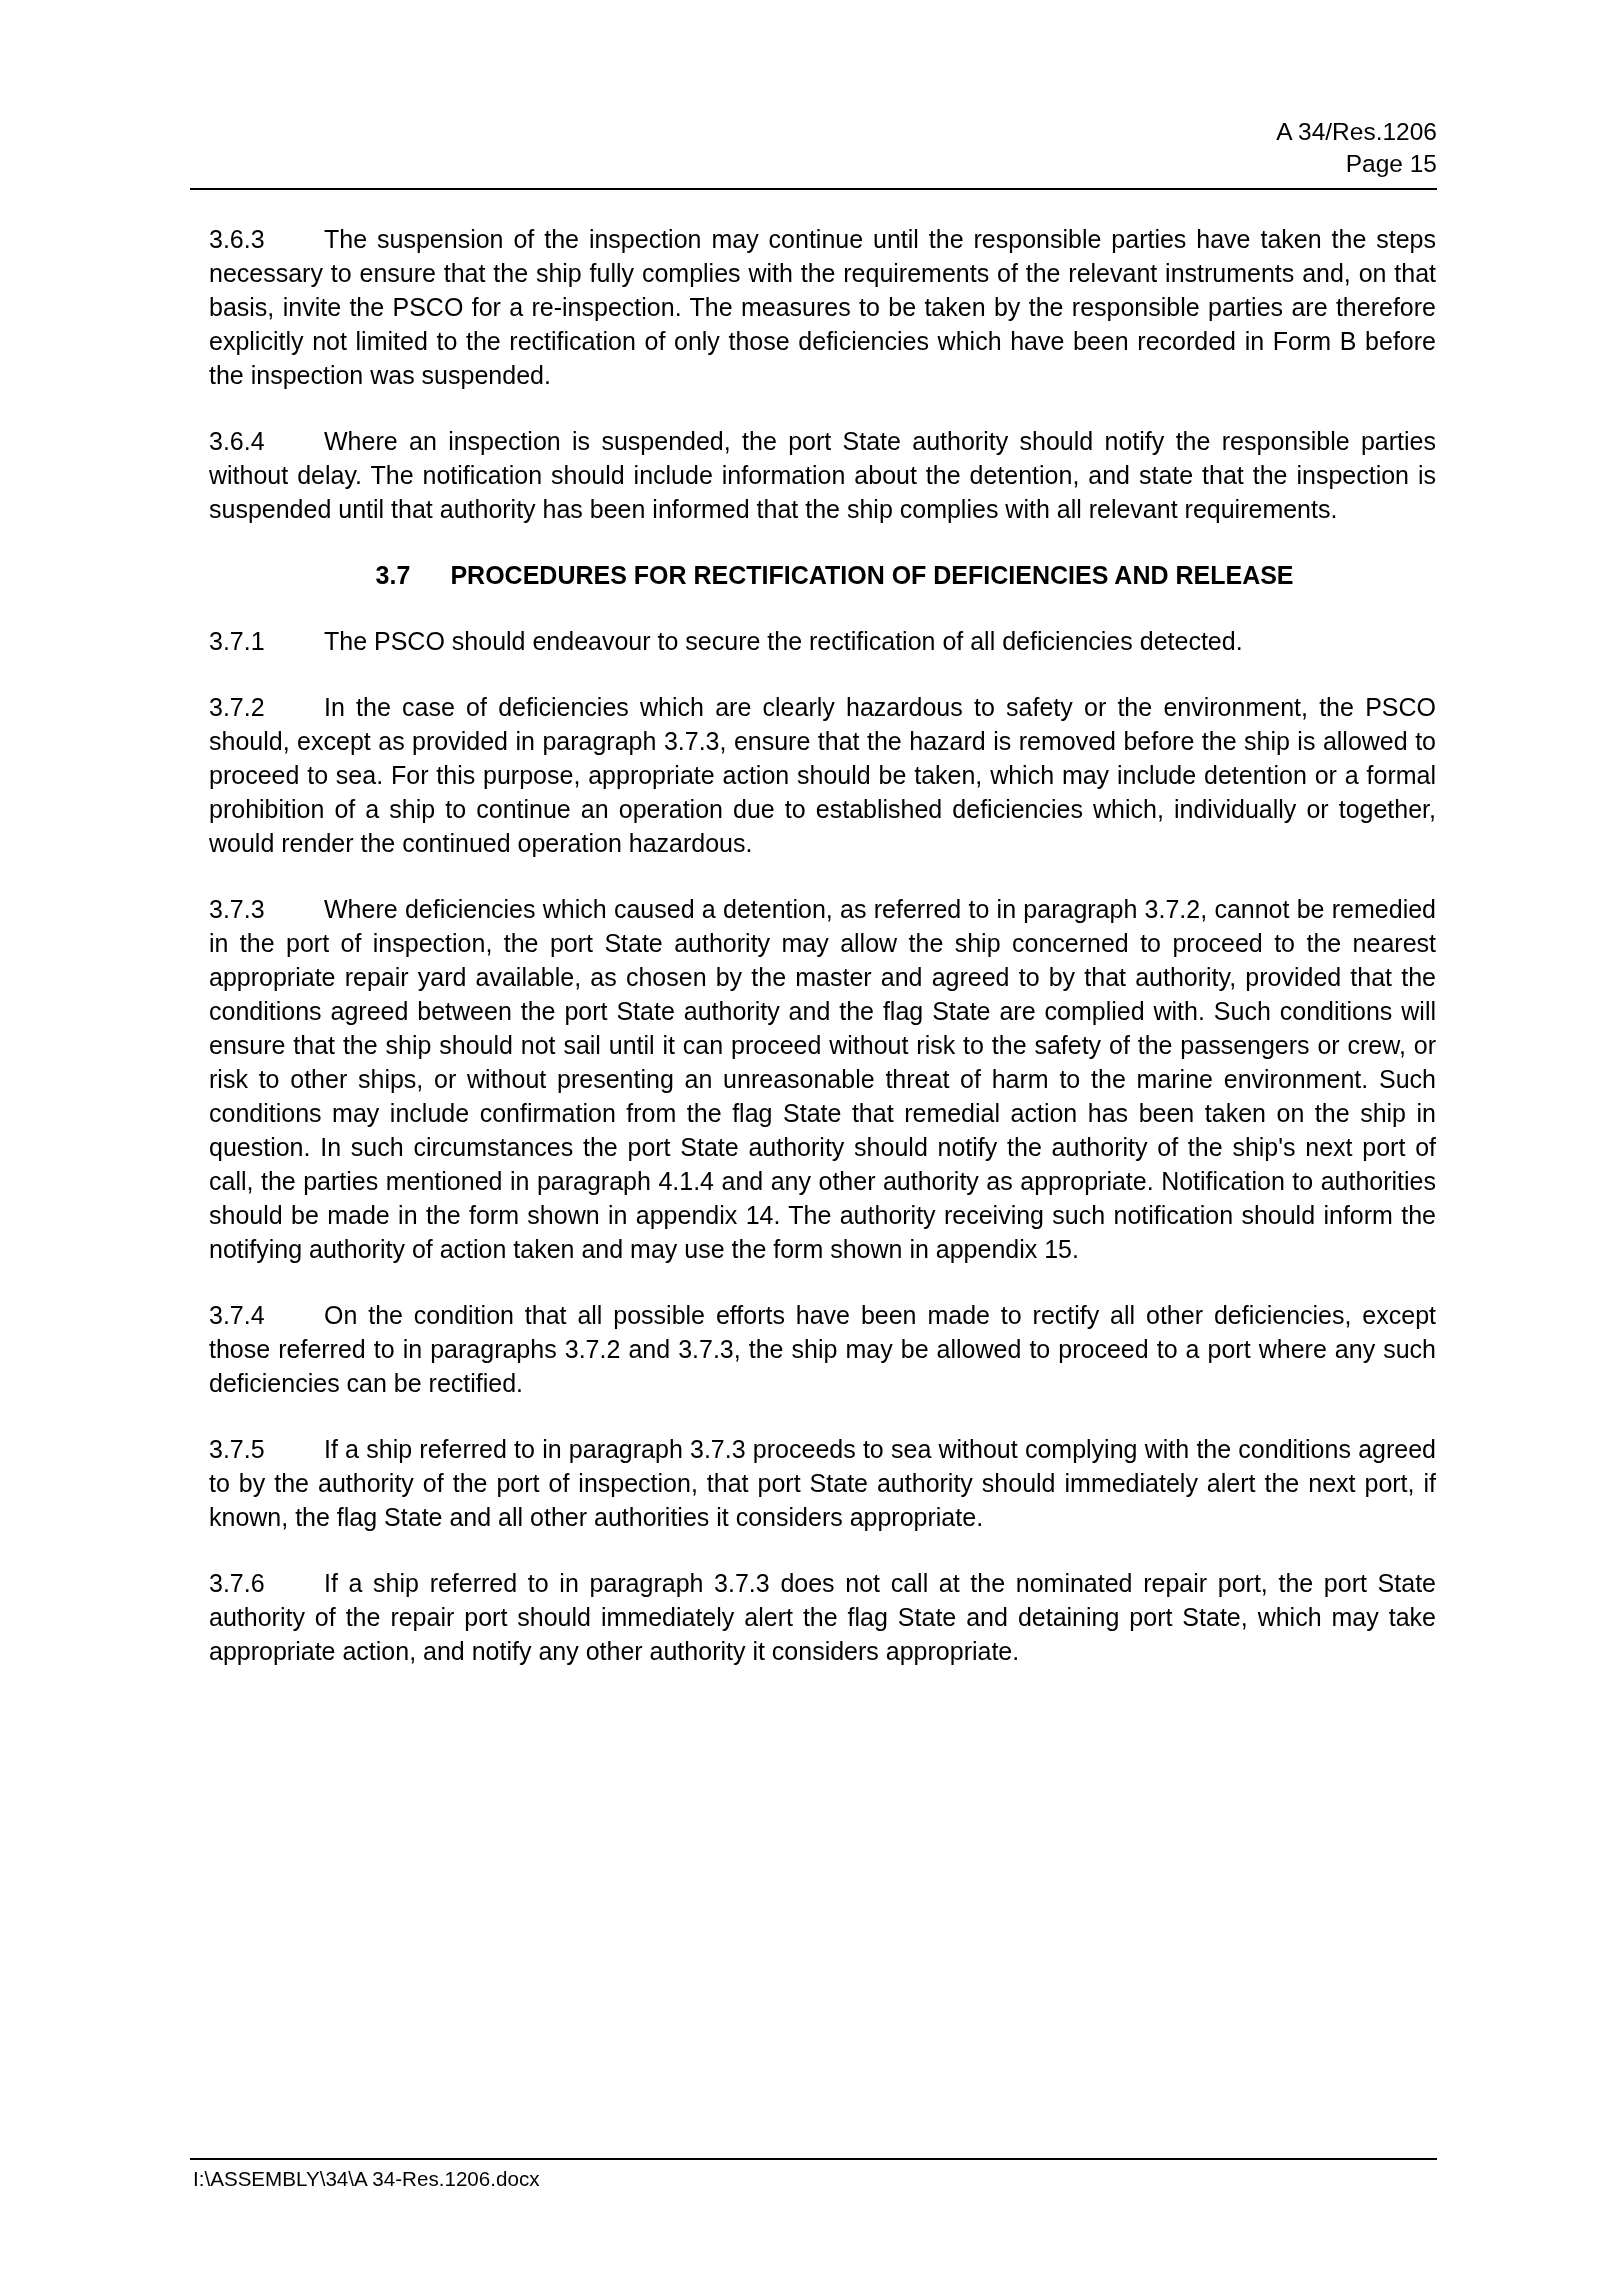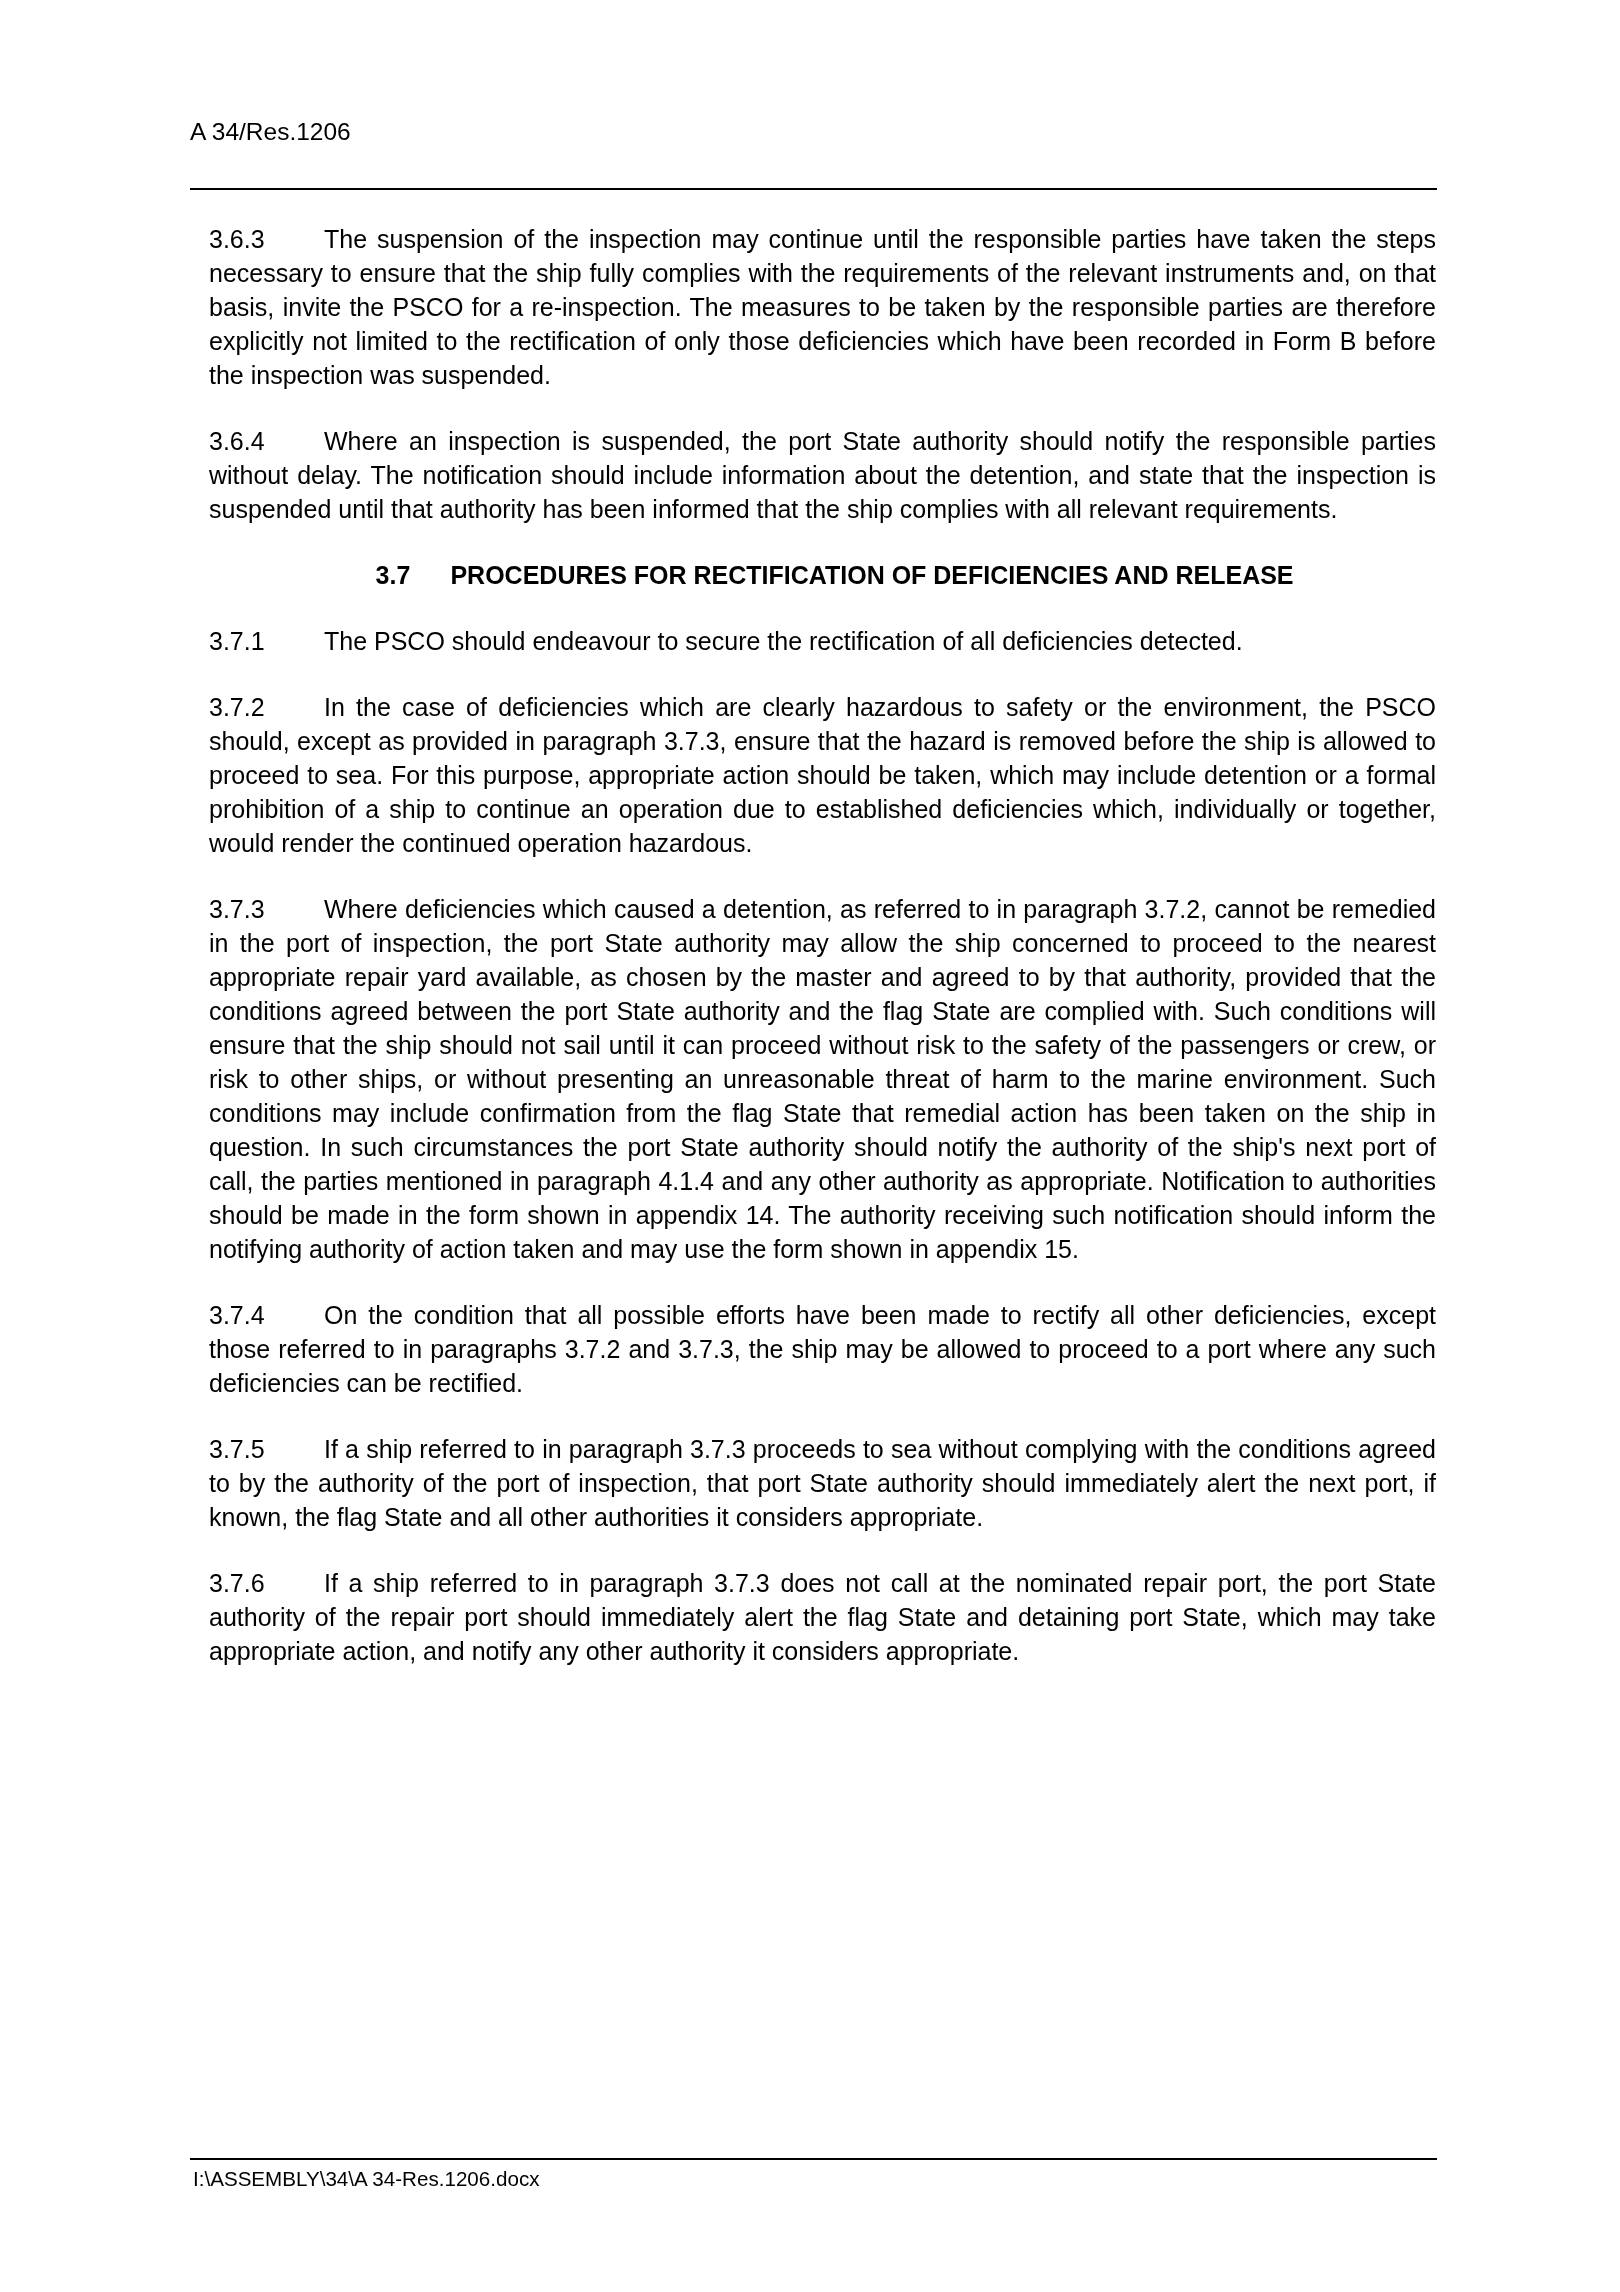--- a/index.html
+++ b/index.html
@@ -1,32 +1,33 @@
 <!DOCTYPE html>
 <html><head>
 <meta charset="utf-8">
 <style>
   html, body { margin: 0; padding: 0; background: #ffffff; }
   body { width: 1620px; height: 2293px; position: relative; overflow: hidden;
          font-family: "Liberation Sans", sans-serif; color: #000; }
-  .header { position: absolute; left: 190px; top: 116px; width: 1247px; text-align: left;
+  .header { position: absolute; left: 190px; top: 116px; width: 1247px; text-align: right;
             font-size: 24.5px; line-height: 32px; }
   .header-rule { position: absolute; left: 190px; top: 188px; width: 1247px; height: 2px; background: #000; }
   .body { position: absolute; left: 193px; top: 222px; width: 1243px; font-size: 25px; line-height: 34px; }
   .para { text-align: justify; margin: 0 0 32px 16px; }
   .num { display: inline-block; width: 115px; }
   .heading { font-weight: bold; margin: 0 0 32px 0; text-align: center; }
   .footer-rule { position: absolute; left: 190px; top: 2158px; width: 1247px; height: 2px; background: #000; }
   .footer { position: absolute; left: 193px; top: 2166px; font-size: 20.6px; line-height: 25.5px; }
 </style>
 </head>
 <body>
 
 <div class="header">
   <div>A 34/Res.1206</div>
+  <div>Page 15</div>
 </div>
 <div class="header-rule"></div>
 
 <div class="body">
   <p class="para"><span class="num">3.6.3</span><span>The suspension of the inspection may continue until the responsible parties have taken the steps necessary to ensure that the ship fully complies with the requirements of the relevant instruments and, on that basis, invite the PSCO for a re-inspection. The measures to be taken by the responsible parties are therefore explicitly not limited to the rectification of only those deficiencies which have been recorded in Form B before the inspection was suspended.</span></p>
   <p class="para"><span class="num">3.6.4</span><span>Where an inspection is suspended, the port State authority should notify the responsible parties without delay. The notification should include information about the detention, and state that the inspection is suspended until that authority has been informed that the ship complies with all relevant requirements.</span></p>
   <p class="heading"><span class="num">3.7</span><span>PROCEDURES FOR RECTIFICATION OF DEFICIENCIES AND RELEASE</span></p>
   <p class="para"><span class="num">3.7.1</span><span>The PSCO should endeavour to secure the rectification of all deficiencies detected.</span></p>
   <p class="para"><span class="num">3.7.2</span><span>In the case of deficiencies which are clearly hazardous to safety or the environment, the PSCO should, except as provided in paragraph 3.7.3, ensure that the hazard is removed before the ship is allowed to proceed to sea. For this purpose, appropriate action should be taken, which may include detention or a formal prohibition of a ship to continue an operation due to established deficiencies which, individually or together, would render the continued operation hazardous.</span></p>
   <p class="para"><span class="num">3.7.3</span><span>Where deficiencies which caused a detention, as referred to in paragraph 3.7.2, cannot be remedied in the port of inspection, the port State authority may allow the ship concerned to proceed to the nearest appropriate repair yard available, as chosen by the master and agreed to by that authority, provided that the conditions agreed between the port State authority and the flag State are complied with. Such conditions will ensure that the ship should not sail until it can proceed without risk to the safety of the passengers or crew, or risk to other ships, or without presenting an unreasonable threat of harm to the marine environment. Such conditions may include confirmation from the flag State that remedial action has been taken on the ship in question. In such circumstances the port State authority should notify the authority of the ship's next port of call, the parties mentioned in paragraph 4.1.4 and any other authority as appropriate. Notification to authorities should be made in the form shown in appendix 14. The authority receiving such notification should inform the notifying authority of action taken and may use the form shown in appendix 15.</span></p>

